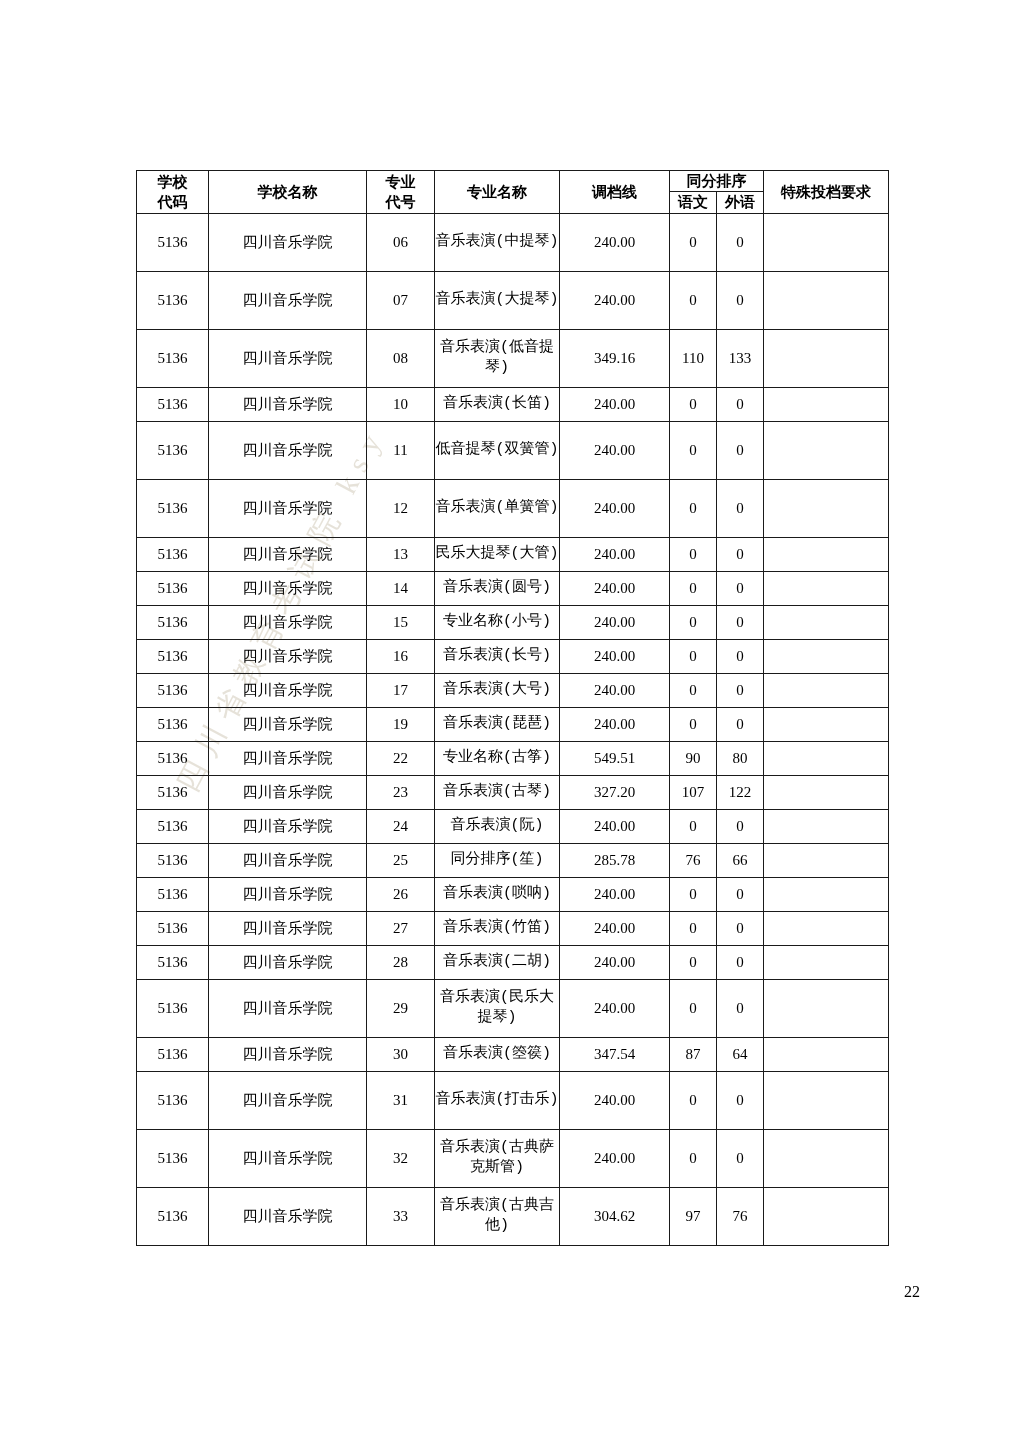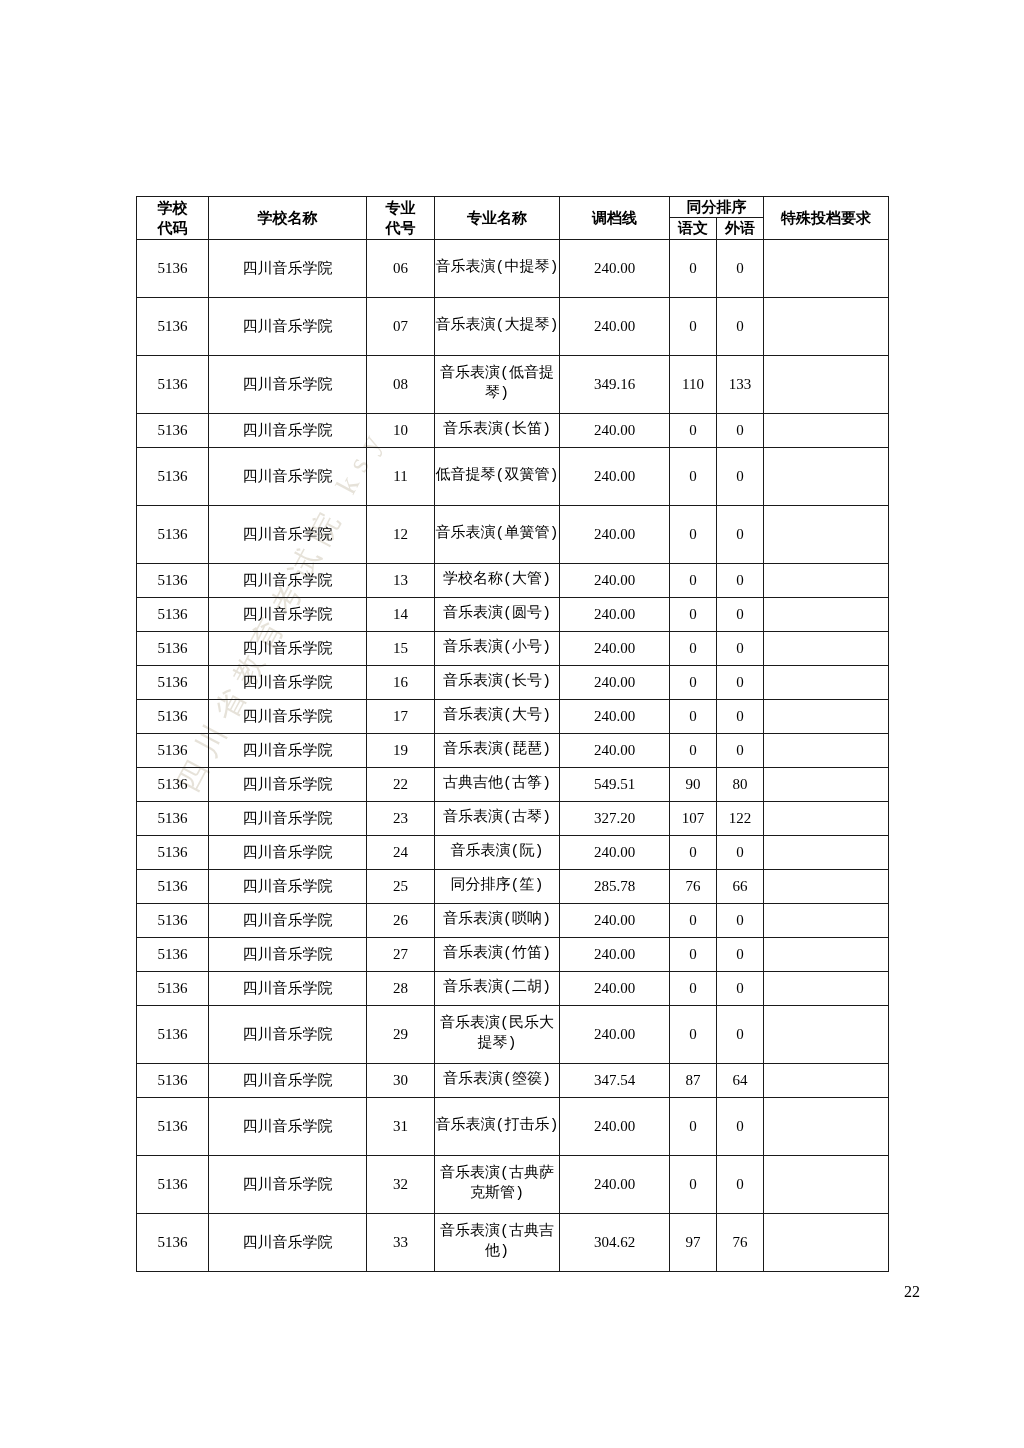--- a/index.html
+++ b/index.html
@@ -45,21 +45,20 @@
     left: 136px;
     top: 170px;
     width: 752px;
     z-index: 2;
   }
   table.score-table {
     border-collapse: collapse;
     width: 752px;
     table-layout: fixed;
     background: transparent;
-    margin-top: 26px;
   }
   table.score-table th,
   table.score-table td {
     border: 1px solid #1a1a1a;
     padding: 0;
     text-align: center;
     vertical-align: middle;
     font-size: 15px;
     line-height: 1.35;
   }
@@ -206,41 +205,41 @@
             <td class="major-name">音乐表演(单簧管)</td>
             <td class="line-val">240.00</td>
             <td class="rank-val">0</td>
             <td class="rank-val">0</td>
             <td class="special-val"></td>
           </tr>
           <tr>
             <td class="code-val">5136</td>
             <td class="school-name">四川音乐学院</td>
             <td class="major-code-val">13</td>
-            <td class="major-name">学校名称(大管)</td>
+            <td class="major-name">民乐大提琴(大管)</td>
             <td class="line-val">240.00</td>
             <td class="rank-val">0</td>
             <td class="rank-val">0</td>
             <td class="special-val"></td>
           </tr>
           <tr>
             <td class="code-val">5136</td>
             <td class="school-name">四川音乐学院</td>
             <td class="major-code-val">14</td>
             <td class="major-name">音乐表演(圆号)</td>
             <td class="line-val">240.00</td>
             <td class="rank-val">0</td>
             <td class="rank-val">0</td>
             <td class="special-val"></td>
           </tr>
           <tr>
             <td class="code-val">5136</td>
             <td class="school-name">四川音乐学院</td>
             <td class="major-code-val">15</td>
-            <td class="major-name">音乐表演(小号)</td>
+            <td class="major-name">专业名称(小号)</td>
             <td class="line-val">240.00</td>
             <td class="rank-val">0</td>
             <td class="rank-val">0</td>
             <td class="special-val"></td>
           </tr>
           <tr>
             <td class="code-val">5136</td>
             <td class="school-name">四川音乐学院</td>
             <td class="major-code-val">16</td>
             <td class="major-name">音乐表演(长号)</td>
@@ -266,21 +265,21 @@
             <td class="major-name">音乐表演(琵琶)</td>
             <td class="line-val">240.00</td>
             <td class="rank-val">0</td>
             <td class="rank-val">0</td>
             <td class="special-val"></td>
           </tr>
           <tr>
             <td class="code-val">5136</td>
             <td class="school-name">四川音乐学院</td>
             <td class="major-code-val">22</td>
-            <td class="major-name">古典吉他(古筝)</td>
+            <td class="major-name">专业名称(古筝)</td>
             <td class="line-val">549.51</td>
             <td class="rank-val">90</td>
             <td class="rank-val">80</td>
             <td class="special-val"></td>
           </tr>
           <tr>
             <td class="code-val">5136</td>
             <td class="school-name">四川音乐学院</td>
             <td class="major-code-val">23</td>
             <td class="major-name">音乐表演(古琴)</td>

